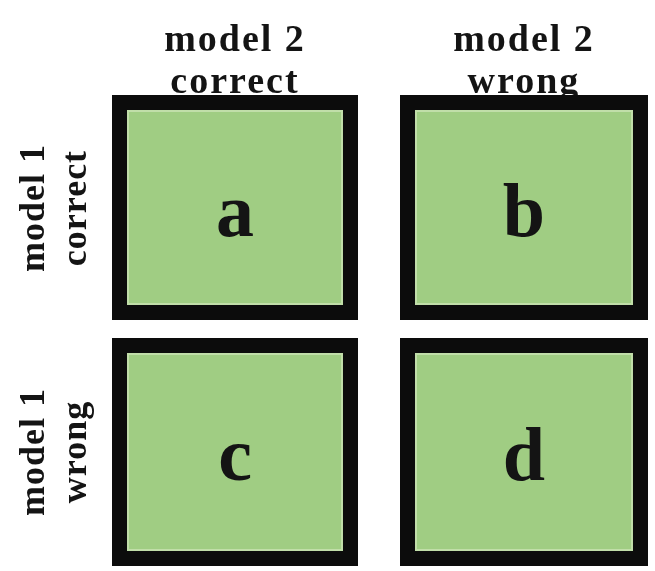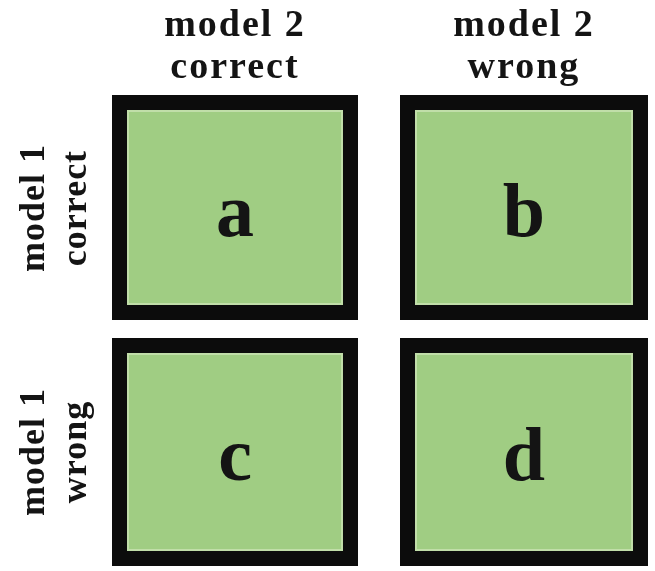--- a/index.html
+++ b/index.html
@@ -17,21 +17,21 @@
     overflow: hidden;
   }
   .col-header {
     position: absolute;
     top: 0;
     height: 90px;
     display: flex;
     flex-direction: column;
     align-items: center;
     justify-content: flex-start;
-    padding-top: 2px;
+    padding-top: 17px;
     box-sizing: border-box;
     font-weight: bold;
     font-size: 38px;
     line-height: 42px;
     letter-spacing: 2px;
     text-align: center;
   }
   .col-header--1 { left: 112px; width: 246px; }
   .col-header--2 { left: 400px; width: 248px; }
   .row-header {

